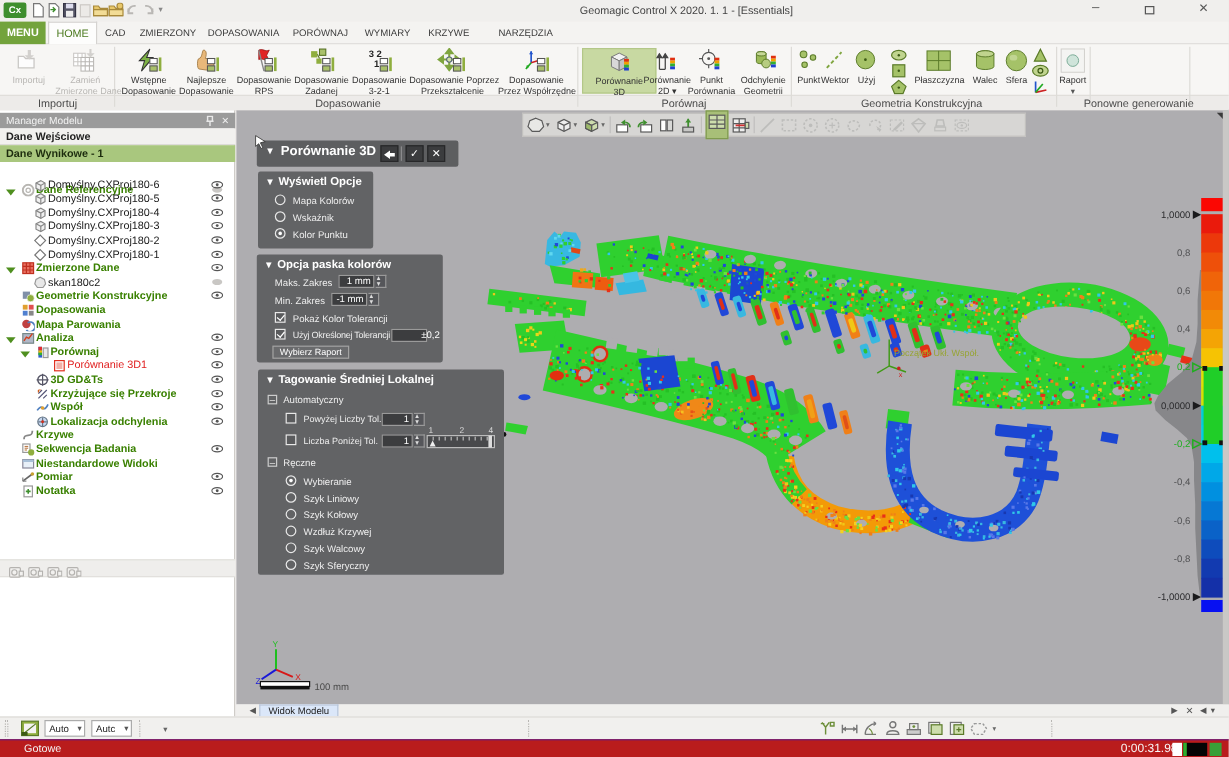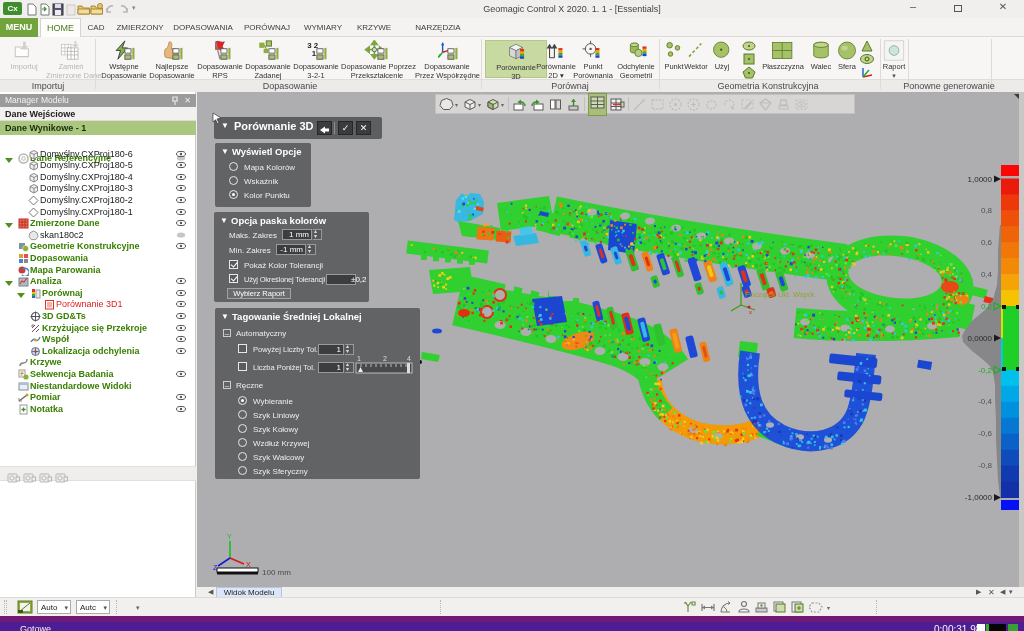--- a/index.html
+++ b/index.html
@@ -46,21 +46,21 @@
 .cbox{display:inline-block;width:9px;height:9px;border:1px solid #e8e8e8;background:#5a5b5d;vertical-align:-1px;margin-right:6px;position:relative;}
 .cbox.chk:after{content:"";position:absolute;left:1px;top:1px;width:5px;height:3px;border-left:1.5px solid #fff;border-bottom:1.5px solid #fff;transform:rotate(-50deg);}
 .dinput{display:inline-block;background:#3c3d3f;border:1px solid #9a9a9a;color:#fff;font-size:8px;text-align:right;padding-right:2px;height:11px;line-height:10px;vertical-align:middle;}
 .spin{display:inline-block;width:9px;height:11px;background:#55565a;border:1px solid #9a9a9a;border-left:none;vertical-align:middle;position:relative;}
 .spin:before{content:"\25B4";position:absolute;top:-3px;left:1px;font-size:6px;color:#ddd;}
 .spin:after{content:"\25BE";position:absolute;top:2px;left:1px;font-size:6px;color:#ddd;}
 
 #tabrow{left:197px;top:587px;width:827px;height:10px;background:#f0efed;}
 #modeltab{position:absolute;left:19px;top:0px;width:66px;height:10px;background:#dbe7f9;border:1px solid #b9c6da;border-bottom:none;font-size:8px;color:#222;text-align:center;line-height:10px;}
 #btoolbar{left:0;top:597px;width:1024px;height:19px;background:#f1f0ee;border-top:1px solid #dddbd8;}
-#statusbar{left:0;top:616px;width:1024px;height:15px;background:#4c1d95;border-top:6px solid #701a75;color:#f4f4f4;font-size:9px;line-height:14px;}
+#statusbar{left:0;top:616px;width:1024px;height:15px;background:#b91c1c;border-top:1px solid #701a75;color:#f4f4f4;font-size:9px;line-height:14px;}
 .combo{position:absolute;top:2px;height:14px;background:#fff;border:1px solid #ababab;font-size:8px;color:#222;line-height:13px;padding-left:3px;}
 .combo:after{content:"\25BE";position:absolute;right:2px;top:0px;font-size:7px;color:#555;}
 </style>
 </head>
 <body>
 <div id="page">
 <div id="titlebar" class="abs">
       <div class="abs" style="left:3px;top:2px;width:19px;height:13px;background:#3e8e2e;border-radius:2px;color:#fff;font-size:8px;font-weight:bold;text-align:center;line-height:13px;">Cx</div>
       <div class="abs" style="left:25px;top:2px;width:13px;height:13px;"><svg width="13" height="13" viewBox="0 0 13 13" style="">
           <path d="M3 1 h5 l3 3 v8 h-8 z" fill="#fff" stroke="#777" stroke-width="1"></path>

